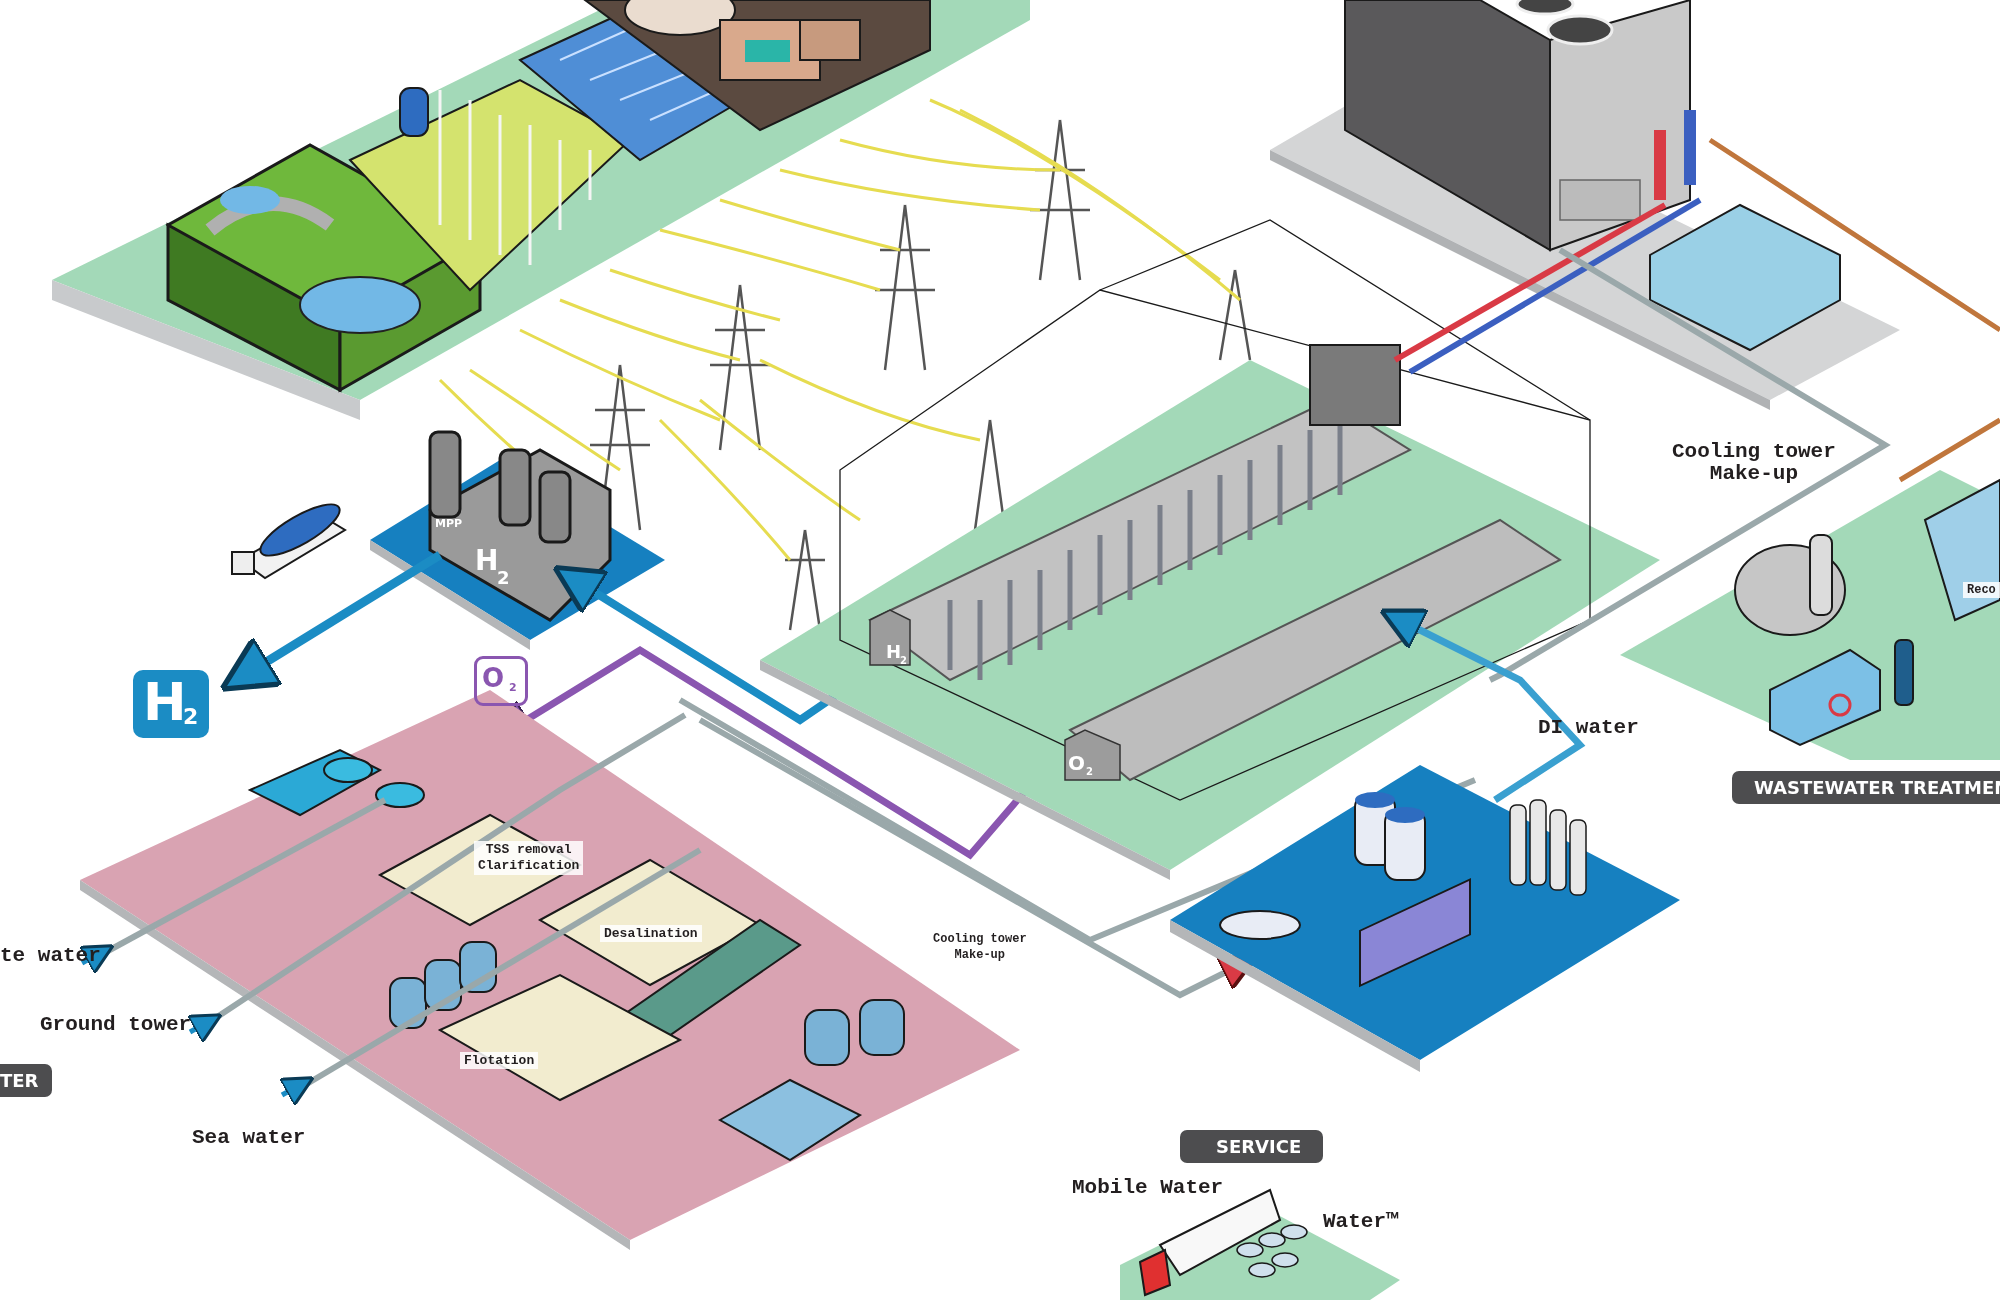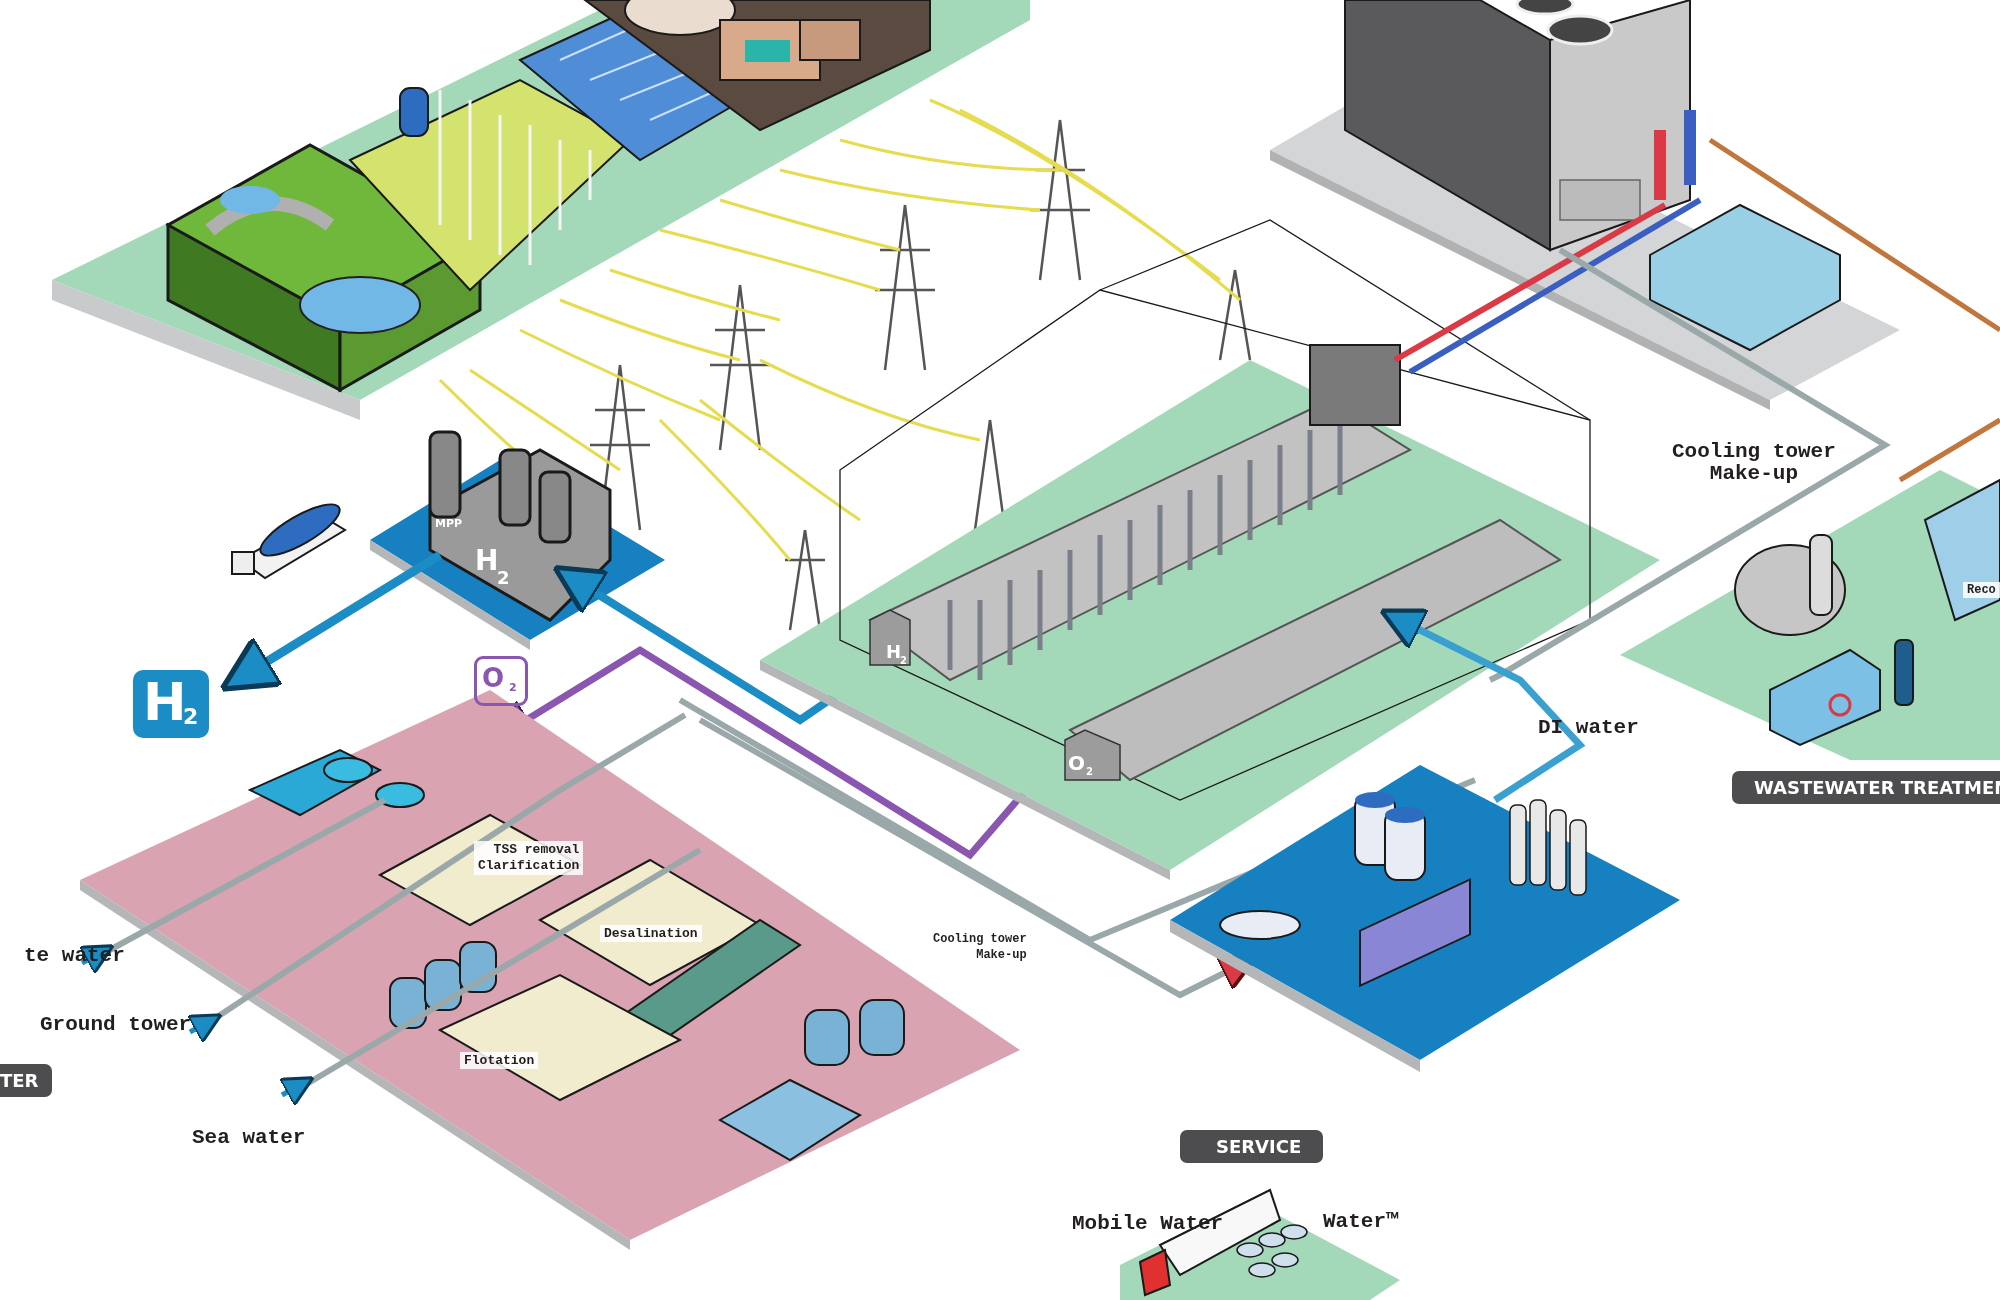--- a/index.html
+++ b/index.html
@@ -1,21 +1,21 @@
 <!DOCTYPE html>
 <html><head>
 <meta charset="utf-8">
 <style>
   html,body{margin:0;padding:0;background:#ffffff;}
   body{width:2000px;height:1300px;overflow:hidden;position:relative;font-family:"Liberation Sans","DejaVu Sans",sans-serif;}
   #scene{position:absolute;left:0;top:0;width:2000px;height:1300px;}
   .lbl{position:absolute;font-family:Liberation Mono, monospace;font-weight:bold;color:#231f20;white-space:nowrap;}
   .lbl.big{font-size:21px;}
   .lbl.ctr{text-align:center;line-height:22px;}
-  .lbl.small{font-size:12px;font-weight:bold;text-align:right;line-height:16px;}
+  .lbl.small{font-size:12px;font-weight:bold;text-align:center;line-height:16px;}
   .lbl.tag{font-size:13px;background:rgba(255,255,255,0.85);padding:1px 4px;}
   .section{position:absolute;background:#4d4d4f;color:#fff;font-family:"DejaVu Sans","Liberation Sans",sans-serif;font-weight:bold;font-size:18px;border-radius:7px;padding:6px 22px;white-space:nowrap;}
   .h2badge{position:absolute;left:133px;top:670px;width:76px;width:76px;height:68px;background:#1b8cc4;border-radius:10px;color:#fff;font-family:"DejaVu Sans",sans-serif;font-weight:bold;}
   .h2badge .el{position:absolute;left:10px;top:2px;font-size:52px;}
   .h2badge .sub{position:absolute;left:50px;top:34px;font-size:22px;}
   .o2badge{position:absolute;left:474px;top:656px;width:48px;height:44px;border:3px solid #8a56b0;border-radius:9px;color:#8a56b0;font-family:"DejaVu Sans",sans-serif;font-weight:bold;}
   .o2badge .el{position:absolute;left:5px;top:4px;font-size:26px;}
   .o2badge .sub{position:absolute;left:32px;top:22px;font-size:11px;}
 </style>
 </head>
@@ -257,28 +257,28 @@
 
 <div class="lbl big ctr" style="left:1672px;top:441px;">
   <div>Cooling tower</div>
   <div>Make-up</div>
 </div>
 <div class="lbl small" style="left:933px;top:931px;">
   <div>Cooling tower</div>
   <div>Make-up</div>
 </div>
 <div class="lbl big" style="left:1538px;top:716px;">DI water</div>
-<div class="lbl big" style="left:0px;top:944px;padding-left:24px;">te water</div>
+<div class="lbl big" style="left:0px;top:944px;">te water</div>
 <div class="lbl big" style="left:40px;top:1013px;">Ground tower</div>
 <div class="lbl big" style="left:172px;top:1126px;margin-left:20px;">Sea water</div>
 <div class="lbl small tag" style="left:474px;top:841px;line-height:16px;">
   <div>TSS removal</div>
   <div>Clarification</div>
 </div>
 <div class="lbl tag" style="left:600px;top:925px;">Desalination</div>
 <div class="lbl tag" style="left:460px;top:1052px;">Flotation</div>
-<div class="lbl big" style="left:1072px;top:1176px;margin-top:36px;">Mobile Water</div>
+<div class="lbl big" style="left:1072px;top:1176px;">Mobile Water</div>
 <div class="lbl big" style="left:1323px;top:1210px;">Water™</div>
 <div class="lbl tag" style="left:1963px;top:582px;font-size:12px;">Reco</div>
 
 <div class="section" style="left:1732px;top:771px;border-top-right-radius:0;border-bottom-right-radius:0;padding-right:10px;">WASTEWATER TREATMENT</div>
 <div class="section" style="left:1180px;top:1130px;padding-left:36px;">SERVICE</div>
 <div class="section" style="left:-12px;top:1064px;padding-left:12px;padding-right:14px;">TER</div>
 
 </body></html>

